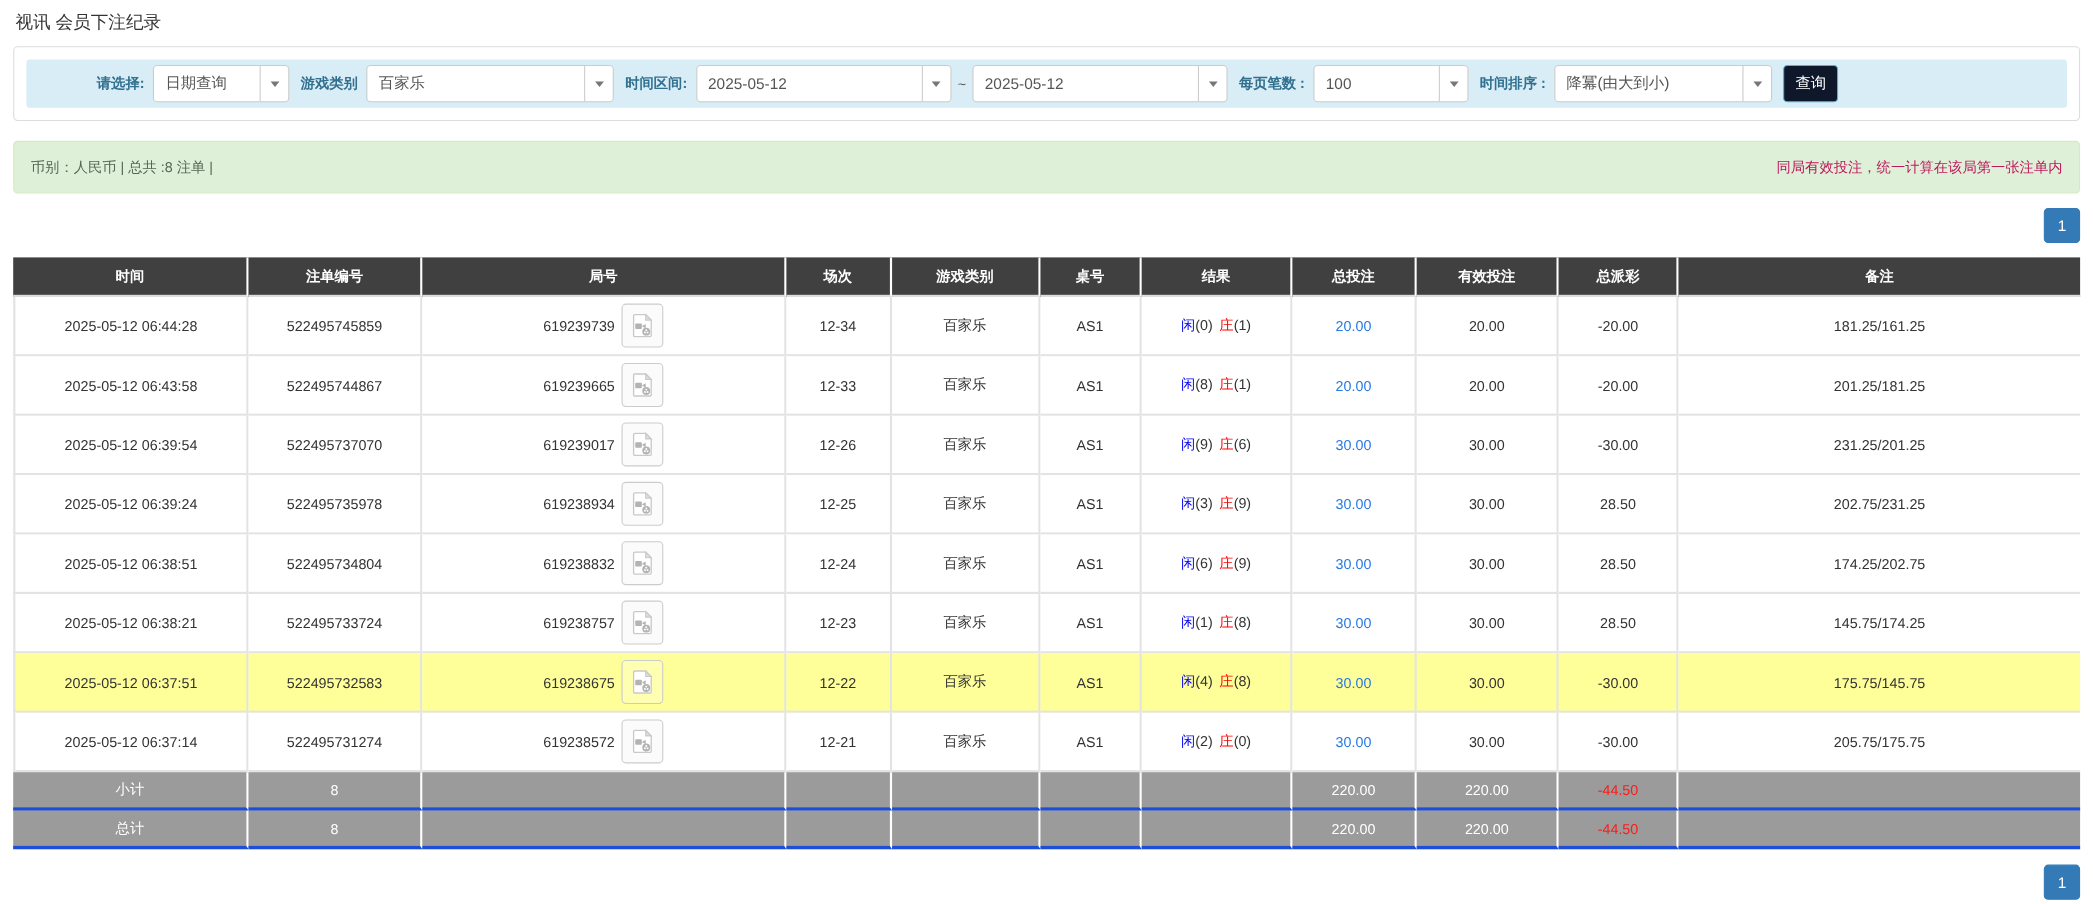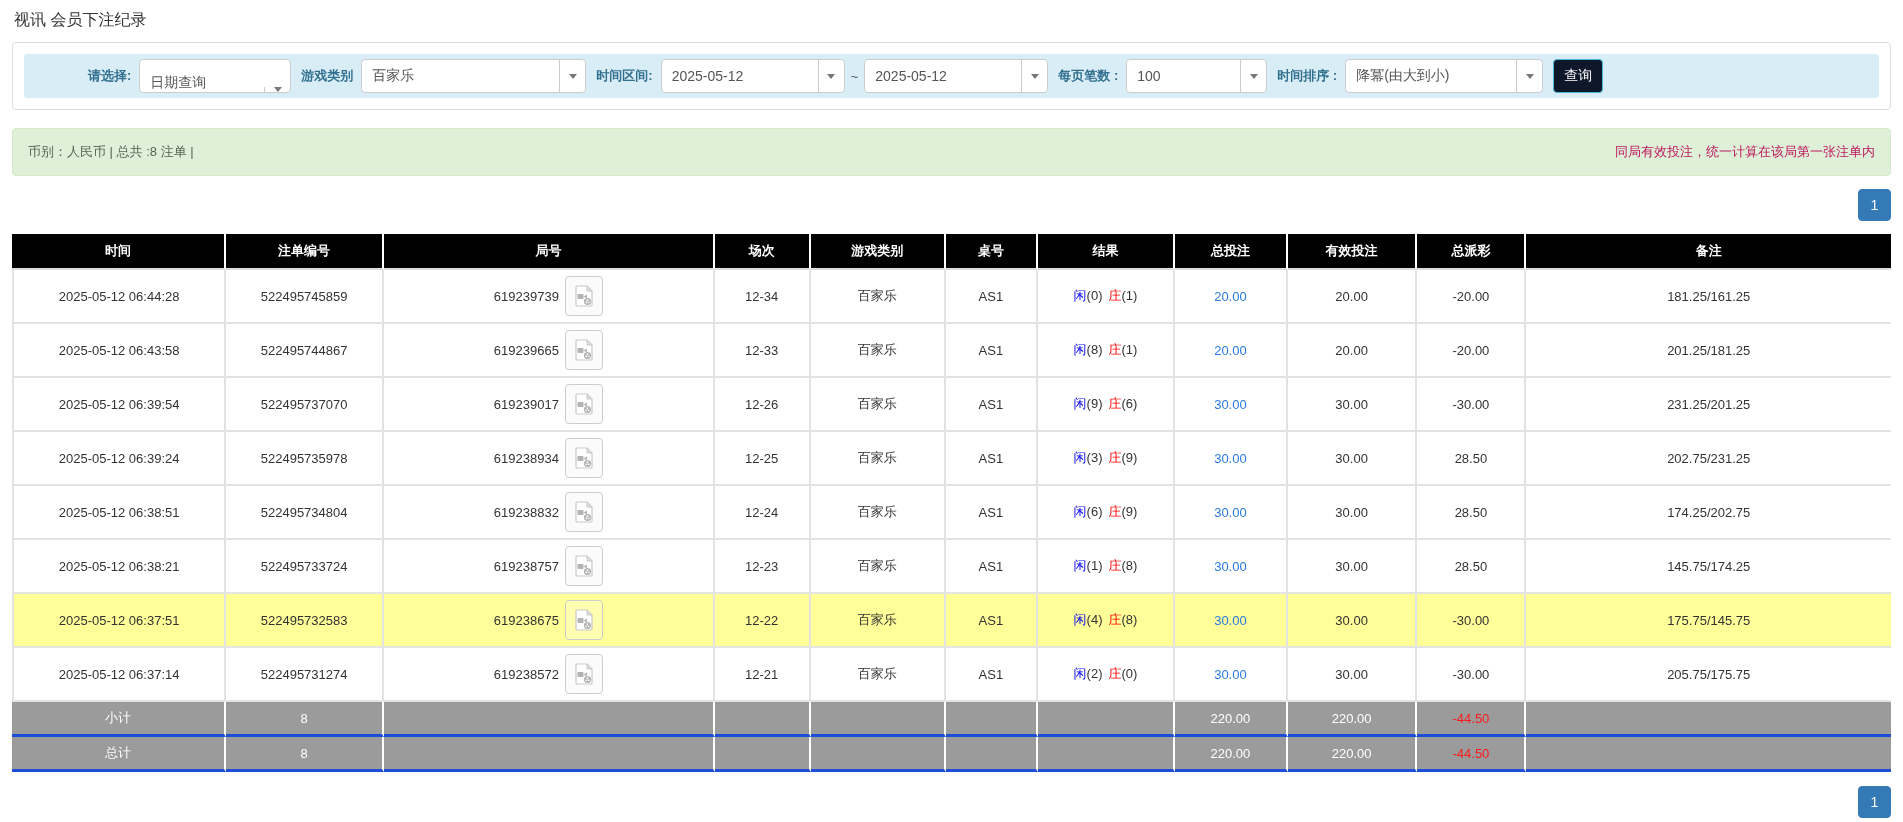--- a/index.html
+++ b/index.html
@@ -9,34 +9,34 @@
 
   h1.title { font-size:16px; font-weight:400; margin:4px 0 11px 2px; color:#333; }
 
   .panel { border:1px solid #ddd; border-radius:4px; padding:11px; margin-bottom:18px; background:#fff; }
   .filterbar { background:#d9edf7; border-radius:3px; height:44px; display:flex; align-items:center; padding-left:54px; font-size:13px; }
   .flabel { font-weight:bold; color:#31708f; margin:0 8px 0 10px; white-space:nowrap; }
   .select { background:#fff; border:1px solid #ccc; border-radius:4px; height:34px; display:flex; align-items:stretch; color:#555; cursor:pointer; flex:none; }
   .sel-text { flex:1; display:flex; align-items:center; padding:0 10px; font-size:14px; white-space:nowrap; overflow:hidden; }
   .sel-arrow { width:26px; border-left:1px solid #ccc; display:flex; align-items:center; justify-content:center; }
   .caret { width:0; height:0; border-left:4px solid transparent; border-right:4px solid transparent; border-top:5px solid #777; }
-  .w-query { width:152px;align-items:flex-end; } .w-game { width:225px; } .w-date { width:184px; } .w-size { width:141px; } .w-sort { width:198px; }
+  .w-query { width:124px; } .w-game { width:225px; } .w-date { width:232px; } .w-size { width:141px; } .w-sort { width:198px; }
   .tilde { margin:0 6px; color:#555; font-size:13px; }
   .btn-search { margin-left:10px; width:50px; height:34px; background:#0f172a; border:1px solid #46b8da; border-radius:4px; color:#fff; font-size:14px; cursor:pointer; padding:0; }
 
   .alert { background:#dff0d8; border:1px solid #d6e9c6; border-radius:4px; padding:14px 15px; display:flex; justify-content:space-between; align-items:center; font-size:13px; margin-bottom:13px; color:#556655; }
   .alert-note { color:#be185d; }
 
   .pager { display:flex; justify-content:flex-end; }
   .pager.top { margin-bottom:13px; }
   .pager.bottom { margin-top:14px; }
   .page-btn { width:33px; height:32px; background:#337ab7; border:1px solid #337ab7; border-radius:4px; color:#fff; display:flex; align-items:center; justify-content:center; font-size:14px; text-decoration:none; cursor:pointer; }
 
   table.grid { width:100%; border-collapse:separate; border-spacing:0; table-layout:fixed; font-size:13px; }
-  .grid th { background:#000000; color:#fff; font-weight:bold; height:36px; border-right:2px solid #fff; border-bottom:2px solid #ddd; text-align:center; padding:0 4px;margin-top:36px; }
+  .grid th { background:#404040; color:#fff; font-weight:bold; height:36px; border-right:2px solid #fff; border-bottom:2px solid #ddd; text-align:center; padding:0 4px;margin-top:36px; }
   .grid th:last-child { border-right:none; }
   .grid td { height:54px; text-align:center; color:#333; background:#fff; border-right:2px solid #e3e3e3; border-bottom:2px solid #e3e3e3; padding:0 4px; }
   .grid td:first-child { border-left:2px solid #e3e3e3; }
   .grid td:last-child { border-right:none; }
   .grid tr.hl td { background:#ffff99; }
 
   .grid .tfoot td { background:#9b9b9b; color:#fff; height:35px; border-right:2px solid #fff; border-bottom:3px solid #1d4ed8; border-left:none; }
   .grid .tfoot td:last-child { border-right:none; }
   .grid .tfoot td.neg { color:#ff1a1a; }
 

